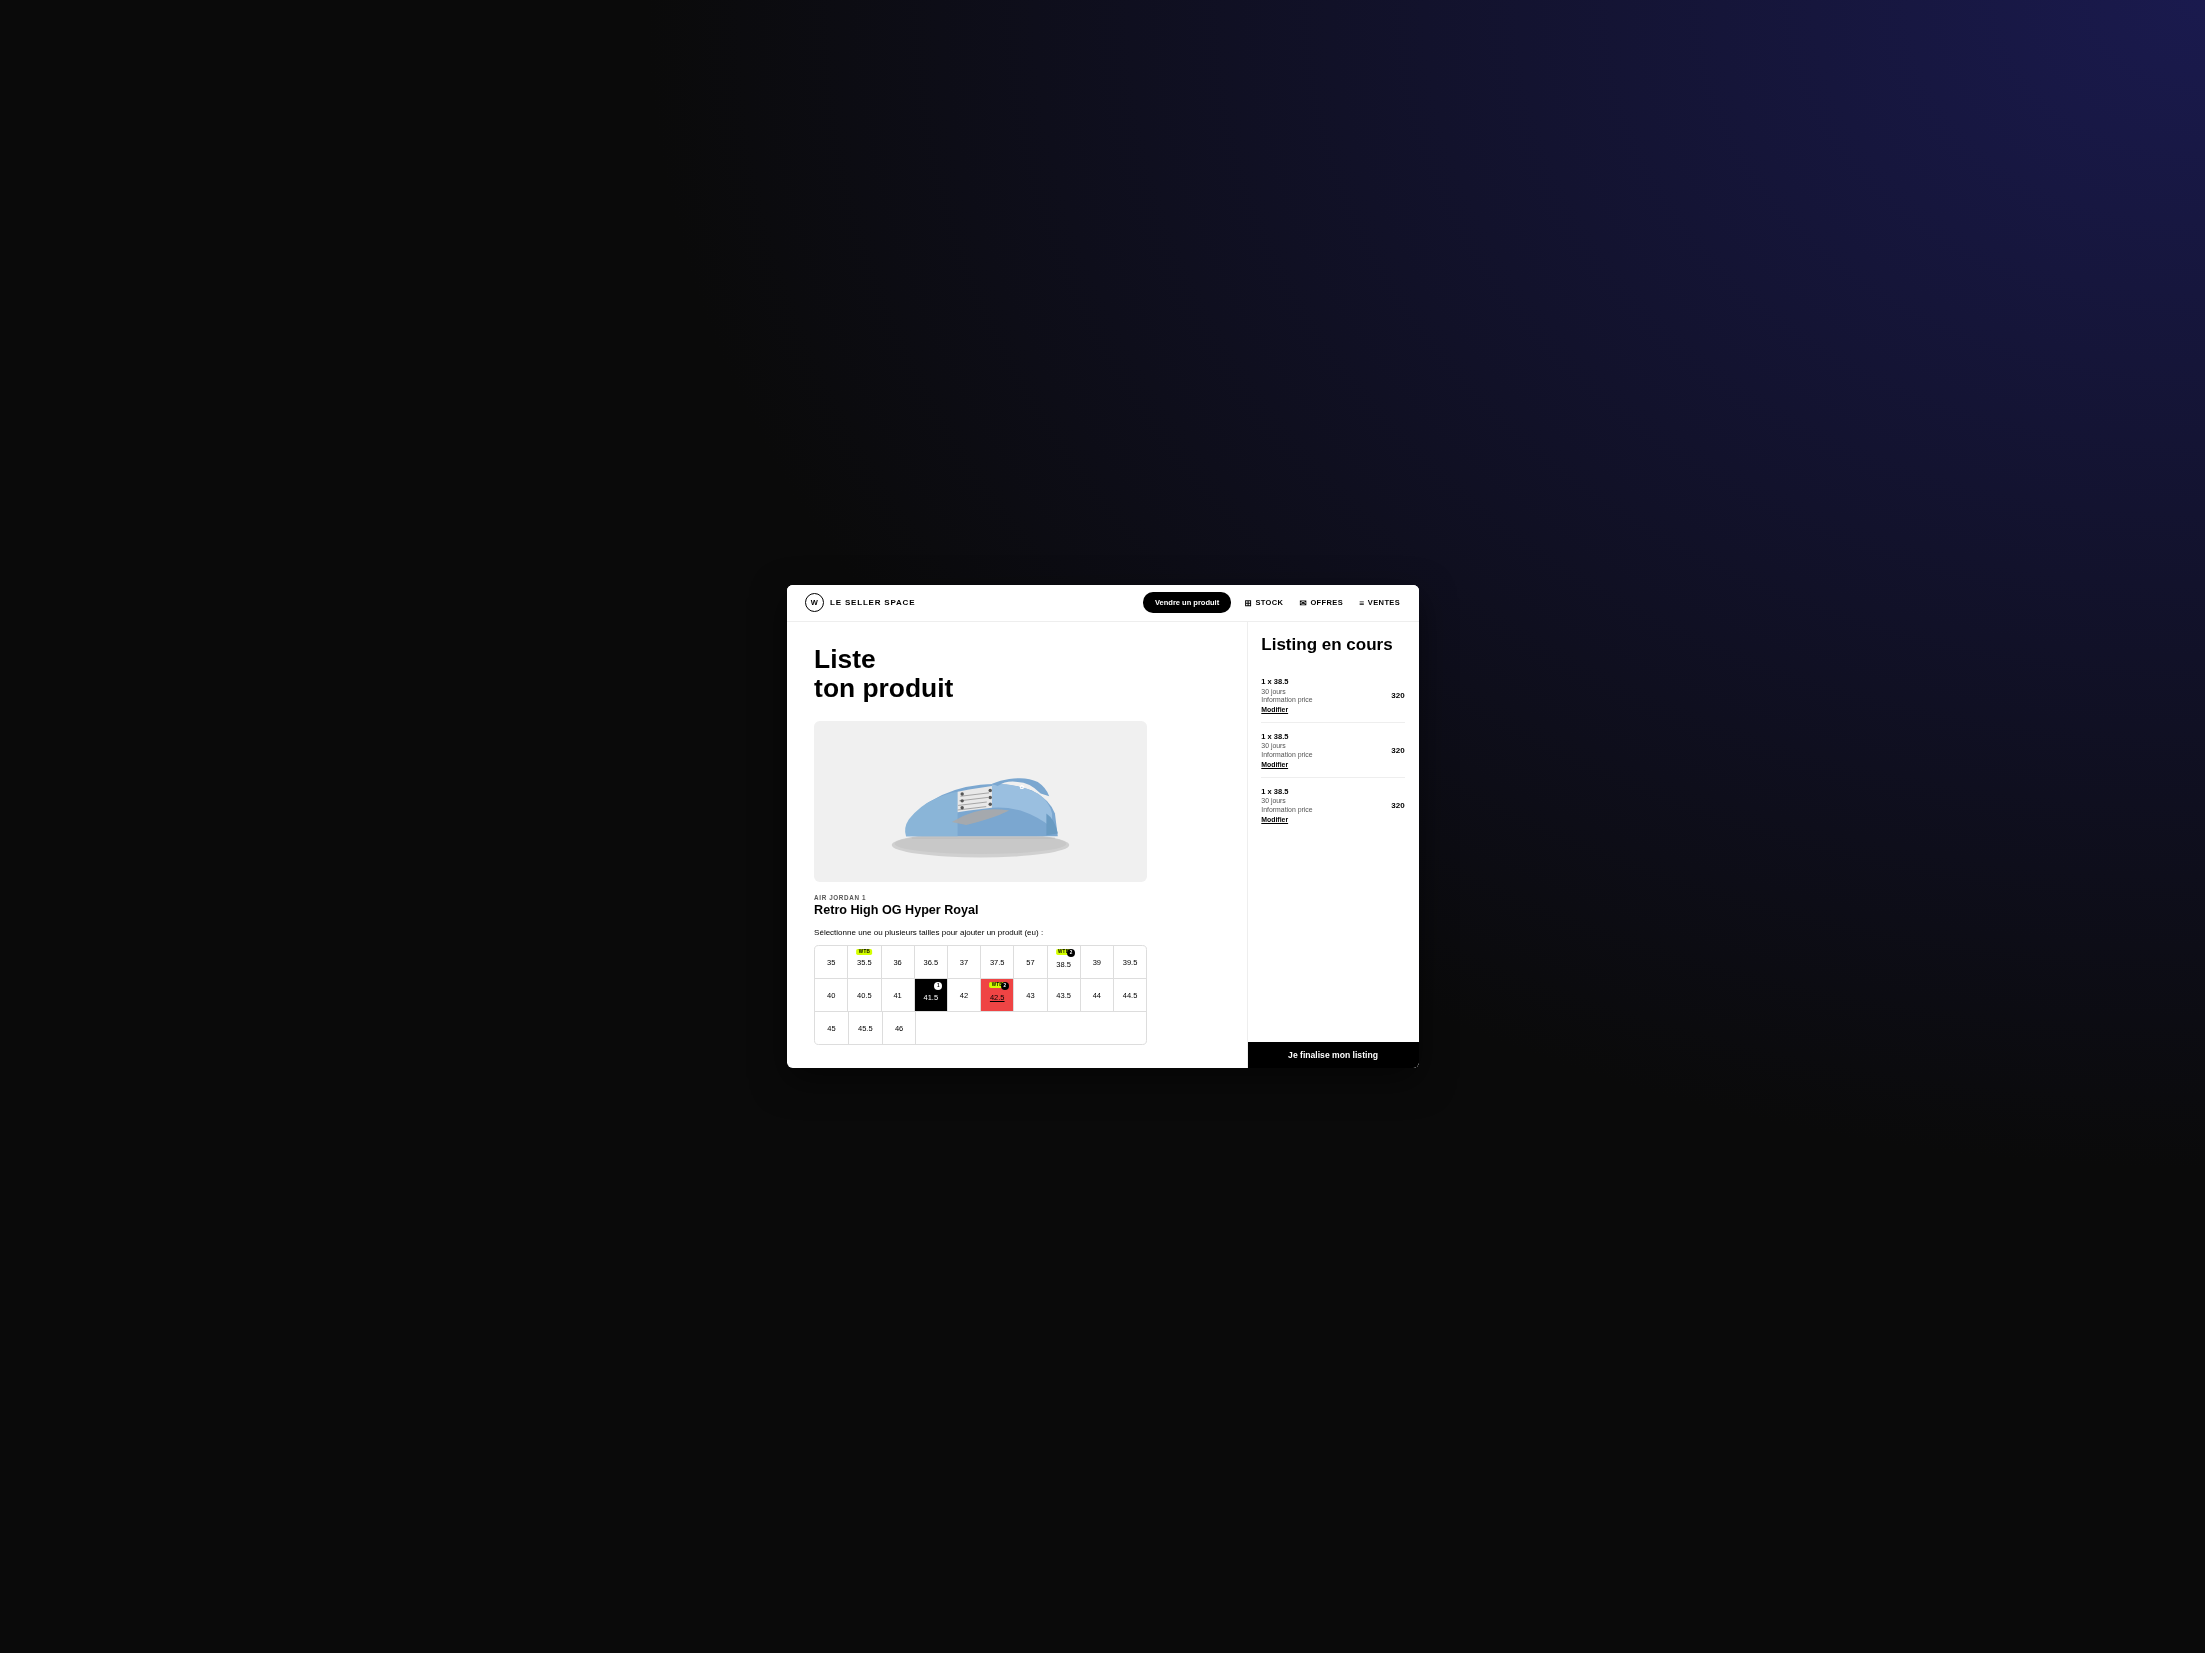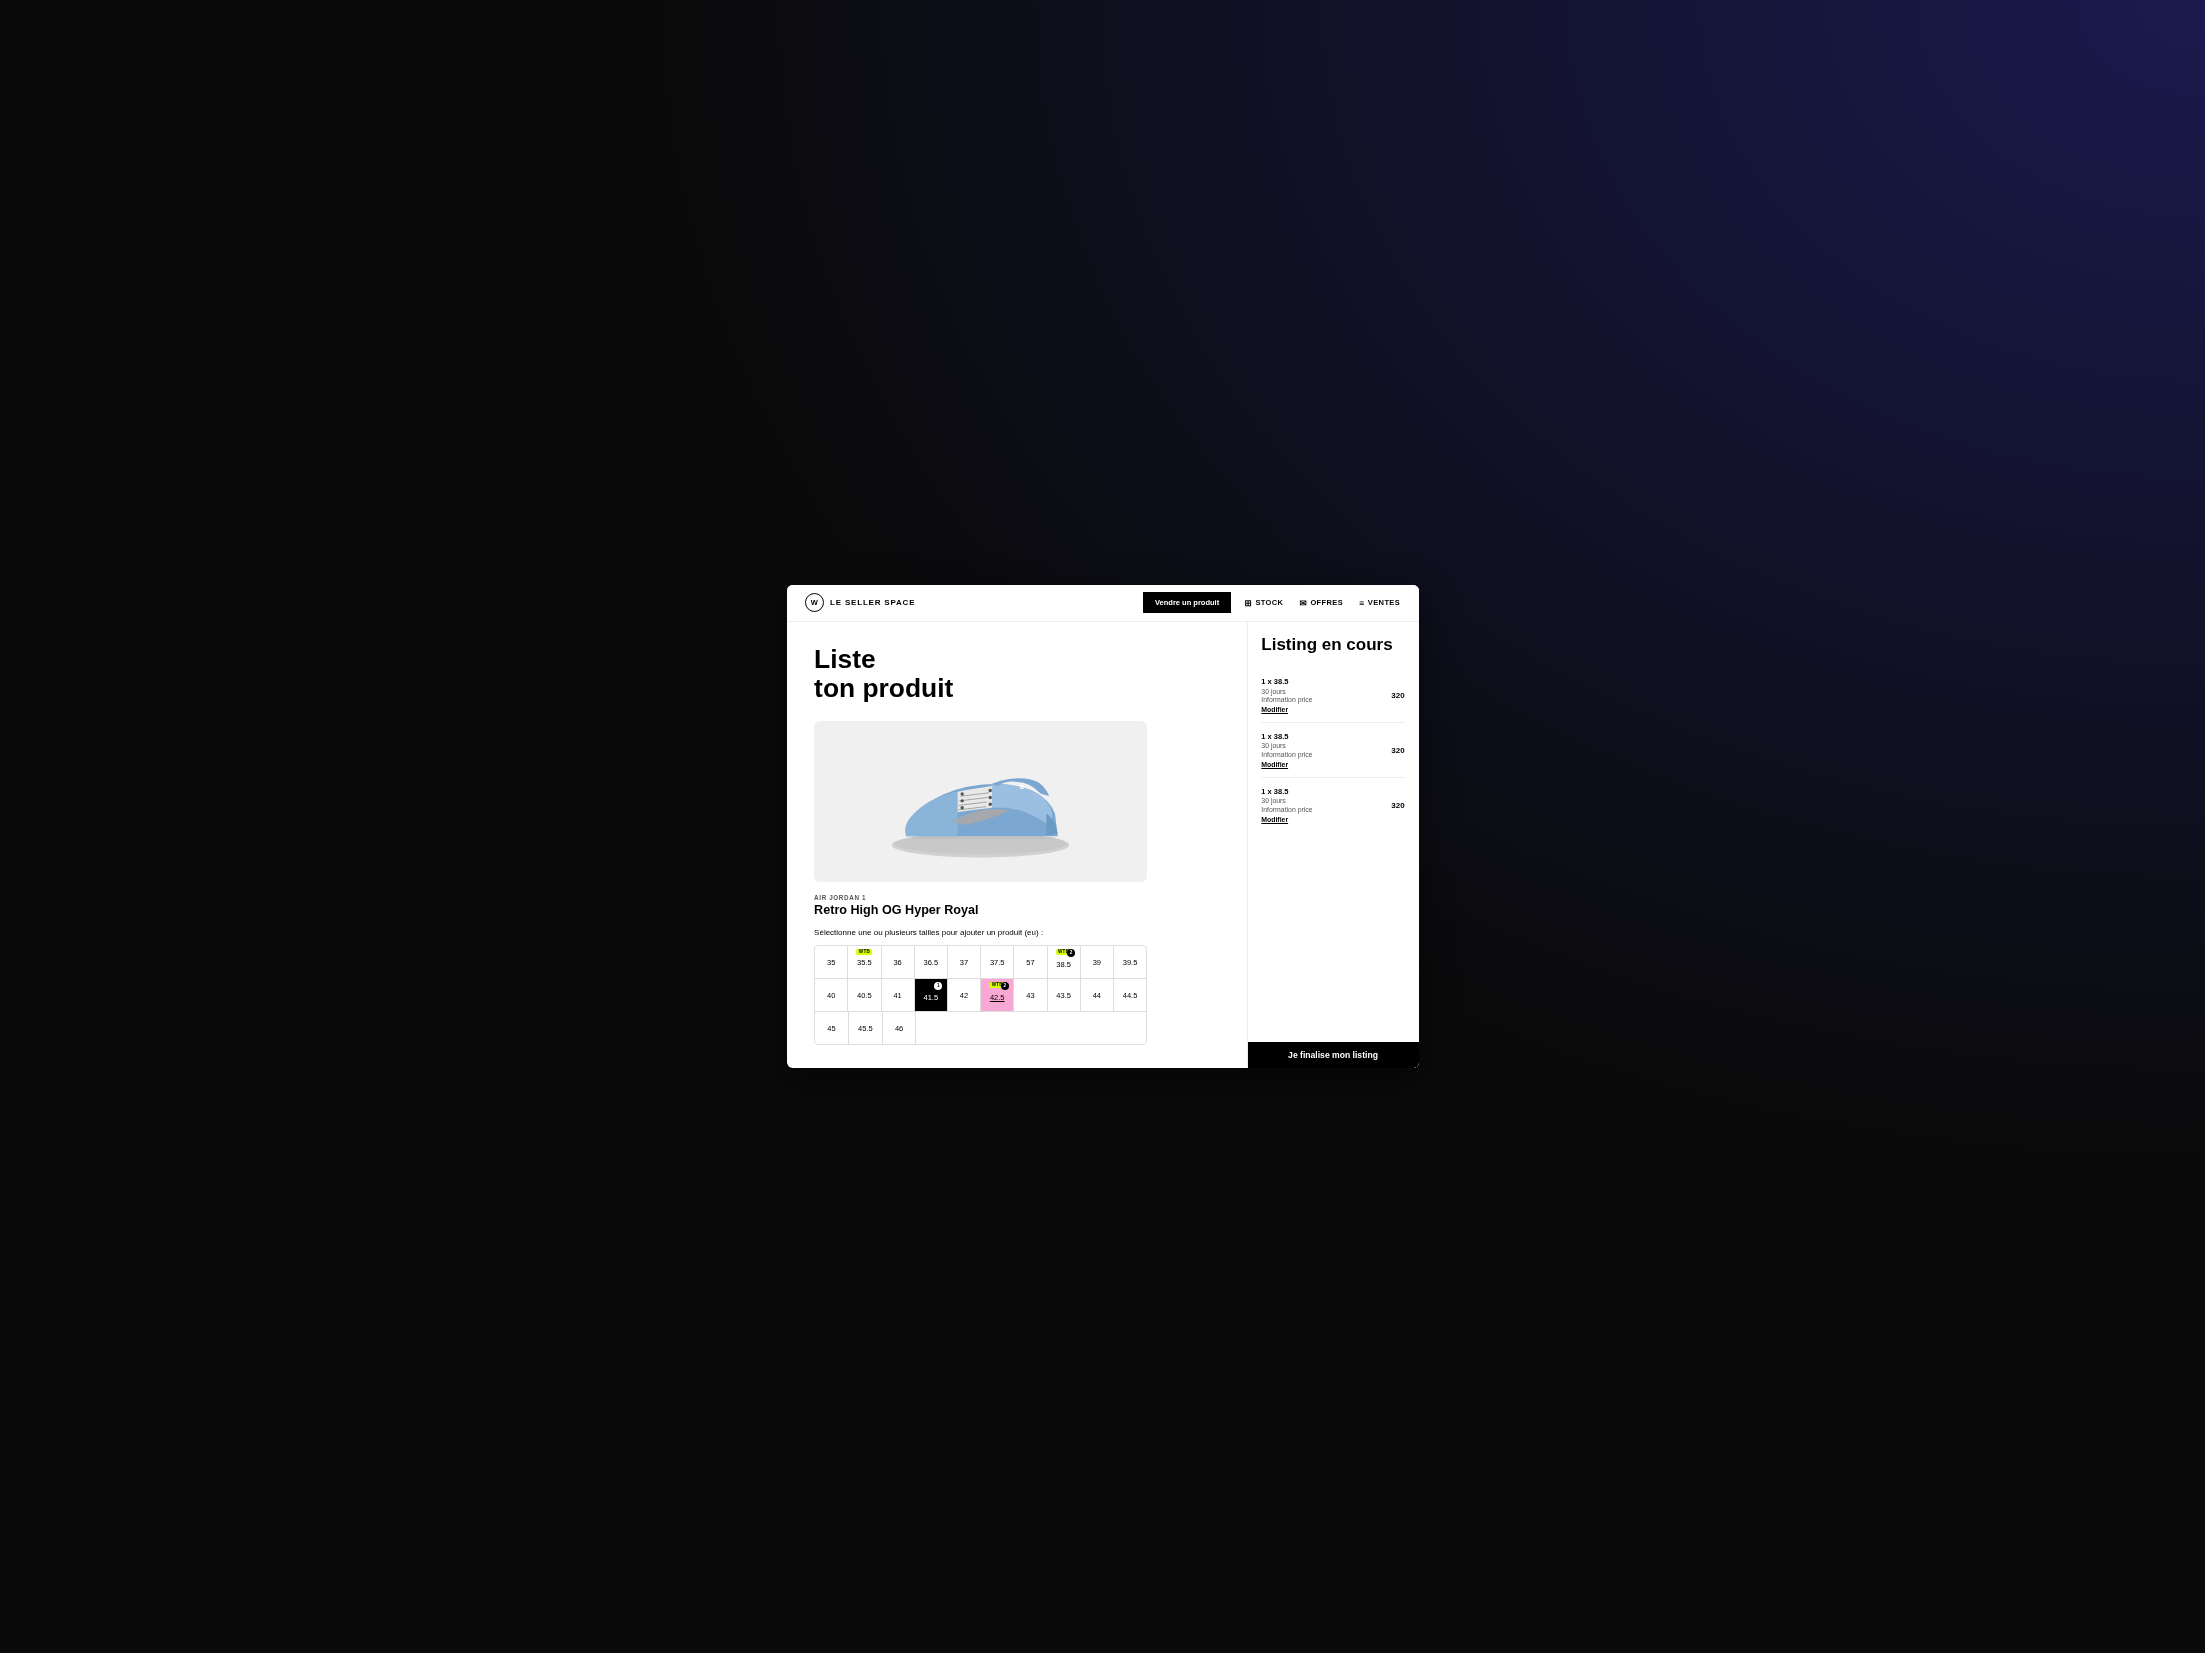--- a/index.html
+++ b/index.html
@@ -52,21 +52,21 @@
       justify-content: center;
       font-size: 7.5px;
       font-weight: 700;
     }
     .navbar-spacer { flex: 1; }
     .btn-sell {
       background: #000;
       color: #fff;
       border: none;
       padding: 5.7px 11.5px;
-      border-radius: 0;
+      border-radius: 10px;
       font-size: 7.5px;
       font-weight: 600;
       cursor: pointer;
     }
     .navbar-links {
       display: flex;
       align-items: center;
       gap: 16px;
       margin-left: 13.8px;
     }
@@ -403,21 +403,21 @@
           <div class="size-cell">
               <span>41</span>
             </div>
           <div class="size-cell selected" style="position:relative;">
             <span class="count-badge" style="background:#fff;color:#000;">1</span>
             <span style="margin-top:4.6px;">41.5</span>
           </div>
           <div class="size-cell">
               <span>42</span>
             </div>
-          <div class="size-cell" style="position:relative;background:#f9a8d4;text-decoration:underline;">
+          <div class="size-cell" style="position:relative;background:#ef4444;text-decoration:underline;">
             <span class="wtb-badge">WTB</span>
             <span class="count-badge" style="background:#000;color:#fff;">2</span>
             <span style="margin-top:4.6px;">42.5</span>
           </div>
           <div class="size-cell">
               <span>43</span>
             </div>
           <div class="size-cell">
               <span>43.5</span>
             </div>

